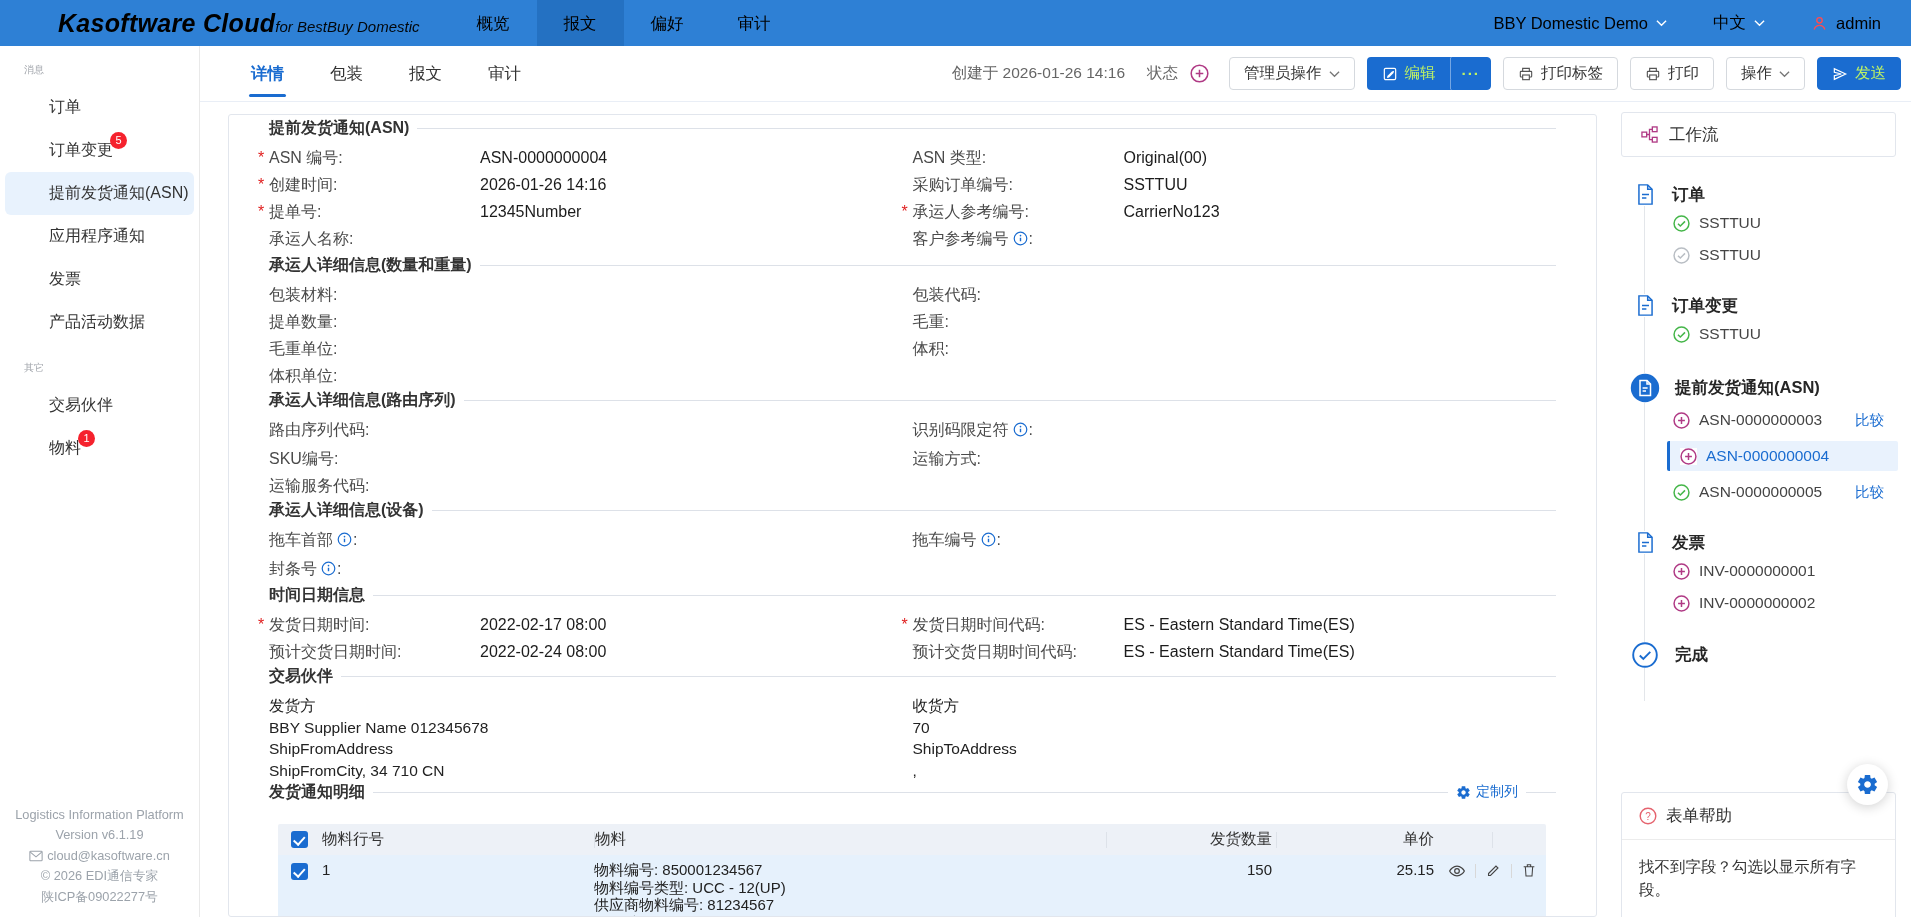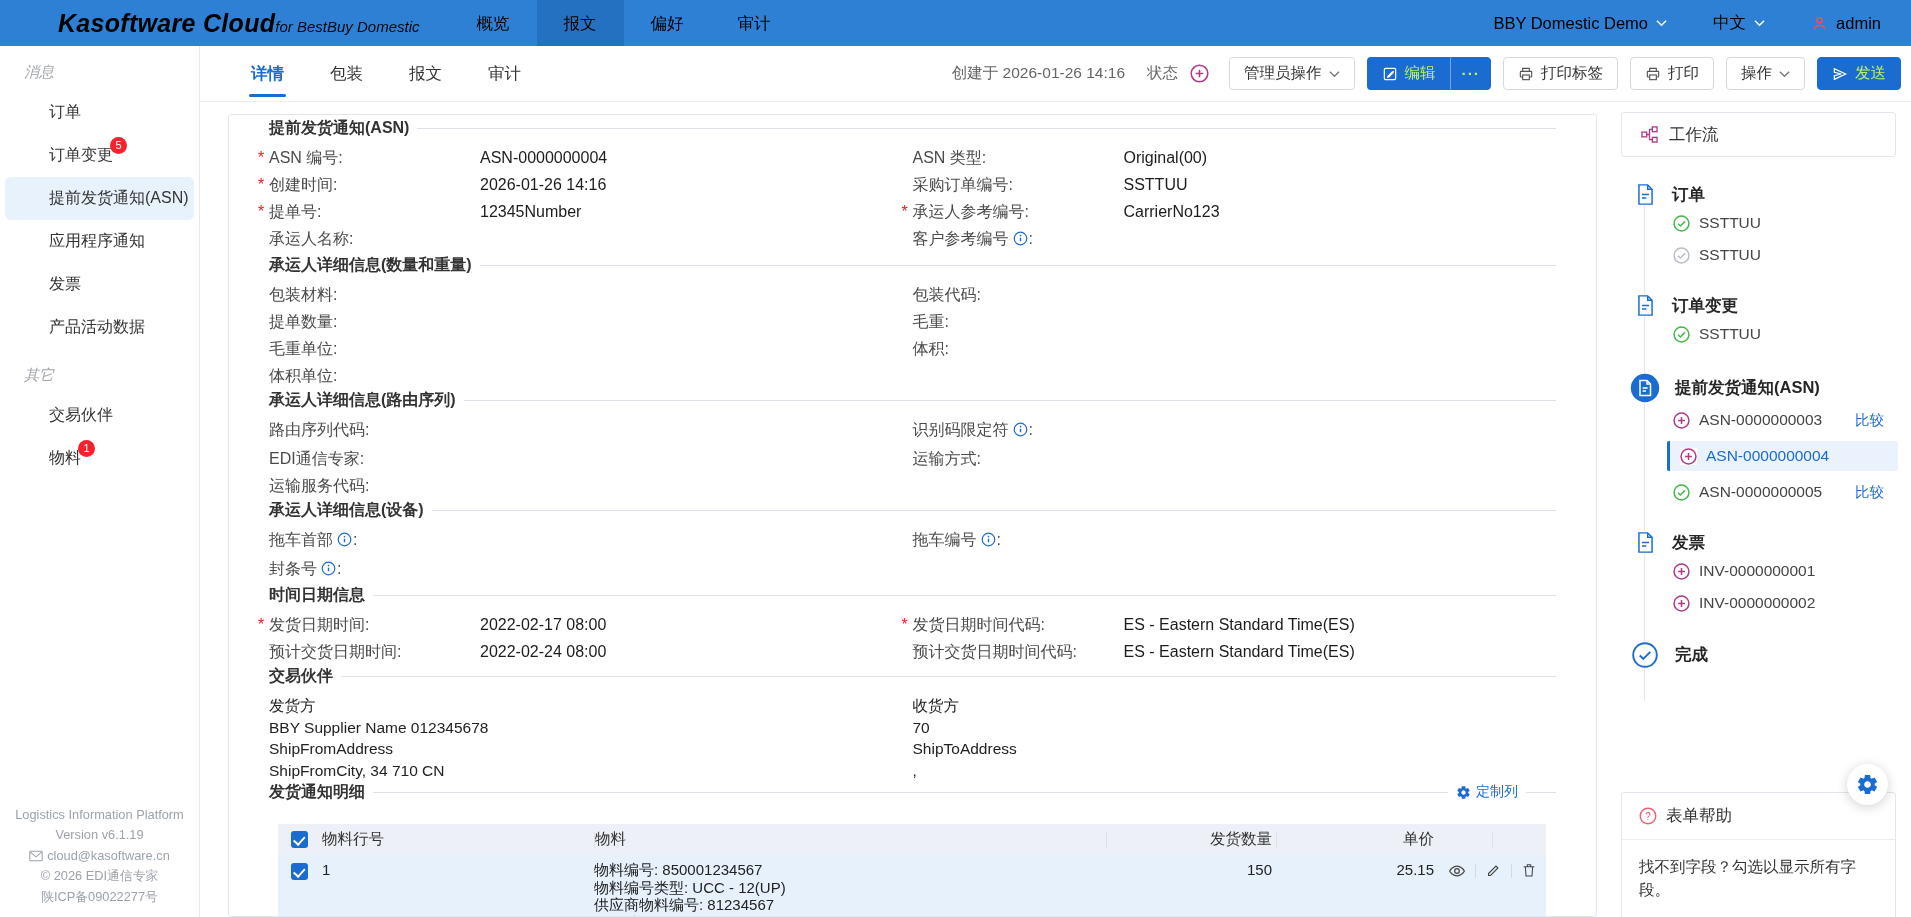--- a/index.html
+++ b/index.html
@@ -14,21 +14,21 @@
   .topnav-tabs { display:flex; height:100%; margin-left:30px; }
   .nav-tab { padding:0 27px; line-height:46px; font-size:16.5px; cursor:pointer; }
   .nav-tab.active { background:#2471c2; }
   .topnav-right { margin-left:auto; display:flex; align-items:center; margin-right:30px; gap:46px; font-size:16.5px; }
   .tn-item { display:flex; align-items:center; gap:8px; cursor:pointer; }
   .caret svg { display:block; }
 
   
   .main { display:flex; height:871px; }
   .sidebar { width:200px; flex-shrink:0; border-right:1px solid #e9e9e9; position:relative; background:#fff; }
-  .side-head { padding:17px 0 9px 24px; color:#a2a6ac; font-size:15px;font-style:italic; }
+  .side-head { padding:17px 0 9px 24px; color:#a2a6ac; font-size:10px; }
   .side-item { height:43px; display:flex; align-items:center; padding-left:44px; font-size:16px; color:#333;
     cursor:pointer; margin:0 5px; border-radius:6px; position:relative; white-space:nowrap; }
   .side-item.active { background:#e8f2fd; }
   .side-badge { background:#f5222d; color:#fff; font-size:11px; line-height:15px; min-width:17px; text-align:center;
     border-radius:9px; padding:1px 4px; display:inline-block; transform:translate(-3px,-10px); }
   .sidebar-footer { position:absolute; bottom:10px; left:0; right:0; text-align:center; color:#9ca3ab;
     font-size:12.8px; line-height:1.6; }
   .sidebar-footer .env svg { vertical-align:-2px; margin-right:4px; }
 
   .right-part { flex:1; display:flex; flex-direction:column; min-width:0; }
@@ -371,21 +371,21 @@
                 </div>
                 <div class="fcell">
                   <span class="flabel">识别码限定符<span class="info-ic"><svg width="15" height="15" viewBox="0 0 16 16">
                         <circle cx="8" cy="8" r="6.7" fill="none" stroke="#1a6cd0" stroke-width="1.3"></circle>
                         <path d="M8 7.2v3.7" stroke="#1a6cd0" stroke-width="1.5"></path>
                         <circle cx="8" cy="4.9" r="0.9" fill="#1a6cd0"></circle>
                       </svg></span>:</span>
                   <span class="fvalue"></span>
                 </div>
                 <div class="fcell">
-                  <span class="flabel">EDI通信专家:</span>
+                  <span class="flabel">SKU编号:</span>
                   <span class="fvalue"></span>
                 </div>
                 <div class="fcell">
                   <span class="flabel">运输方式:</span>
                   <span class="fvalue"></span>
                 </div>
                 <div class="fcell">
                   <span class="flabel">运输服务代码:</span>
                   <span class="fvalue"></span>
                 </div>

